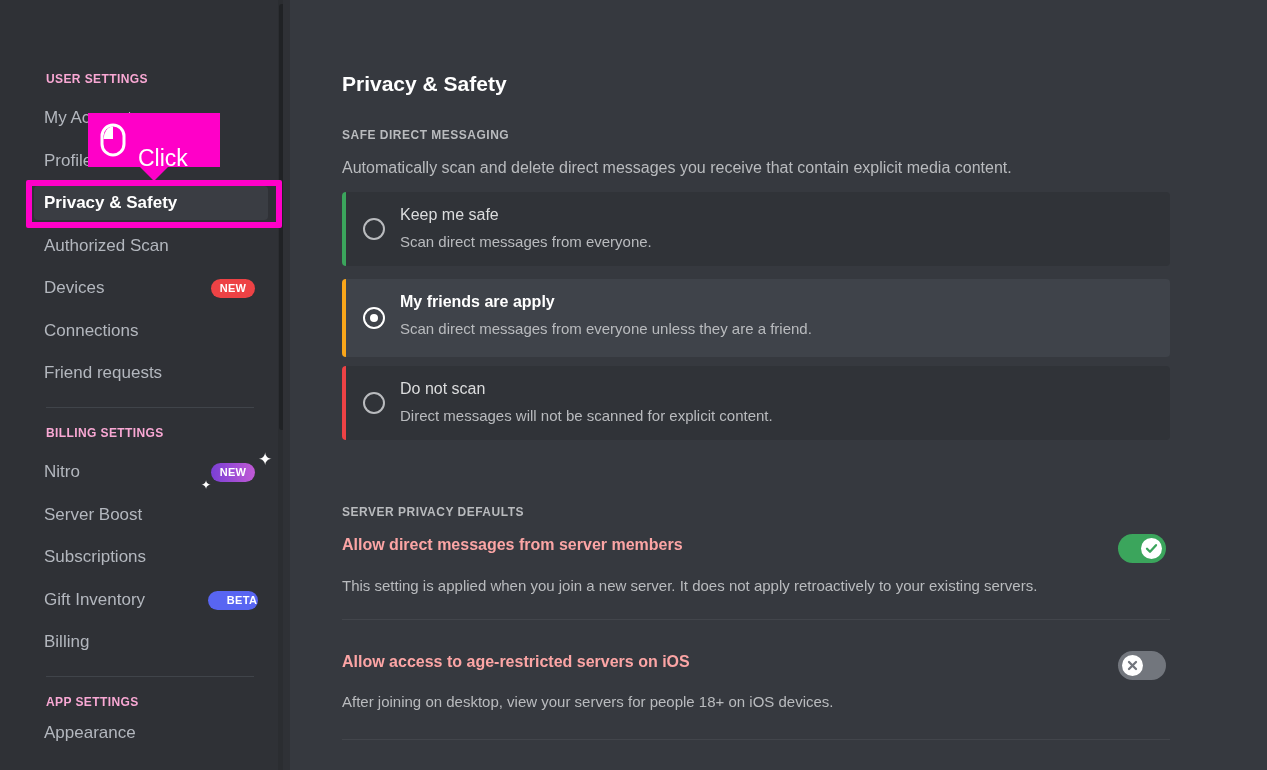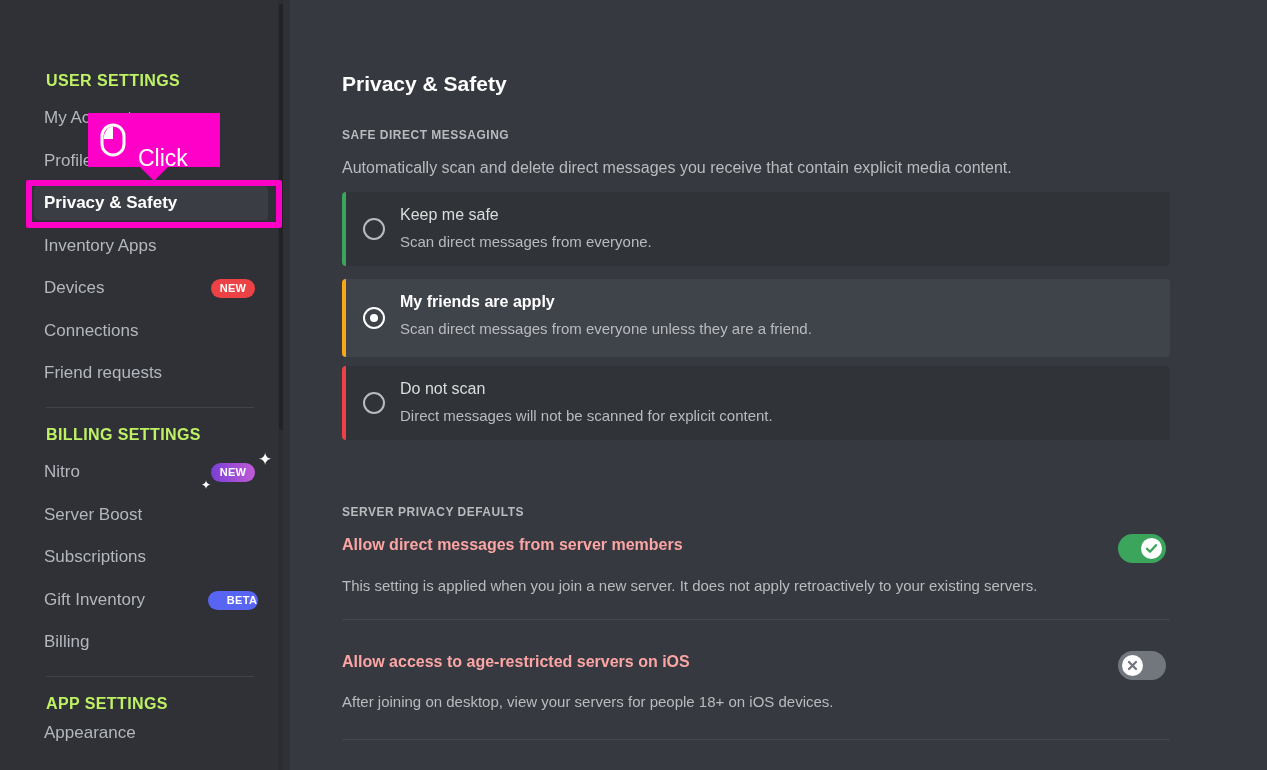--- a/index.html
+++ b/index.html
@@ -16,24 +16,24 @@
     position: absolute; left: 0; top: 0;
     width: 283px; height: 770px;
     background: #2f3136;
     overflow: hidden;
   }
   .side-inner { position: relative; width: 283px; }
 
   .side-header {
     position: absolute;
     left: 46px;
-    font-size: 16px;
+    font-size: 12px;
     font-weight: bold;
     letter-spacing: 0.4px;
-    color: #bef264;
+    color: #f9a8d4;
     text-transform: uppercase;
   }
   .side-item {
     position: absolute;
     left: 34px;
     width: 234px;
     height: 34px;
     border-radius: 4px;
     display: flex;
     align-items: center;
@@ -268,21 +268,21 @@
         <div class="side-item" style="top: 101px;">
           <span class="lbl">My Account</span>
         </div>
         <div class="side-item" style="top: 143.5px;">
           <span class="lbl">Profiles</span>
         </div>
         <div class="side-item active" style="top: 186px;">
           <span class="lbl">Privacy &amp; Safety</span>
         </div>
         <div class="side-item" style="top: 228.5px;">
-          <span class="lbl">Inventory Apps</span>
+          <span class="lbl">Authorized Scan</span>
         </div>
         <div class="side-item" style="top: 271px;">
           <span class="lbl">Devices</span>
         </div>
         <div class="badge badge-new-red" style="width: 44px; height: 19px; left: 211px; top: 279px;">NEW</div>
         <div class="side-item" style="top: 313.5px;">
           <span class="lbl">Connections</span>
         </div>
         <div class="side-item" style="top: 356px;">
           <span class="lbl">Friend requests</span>

